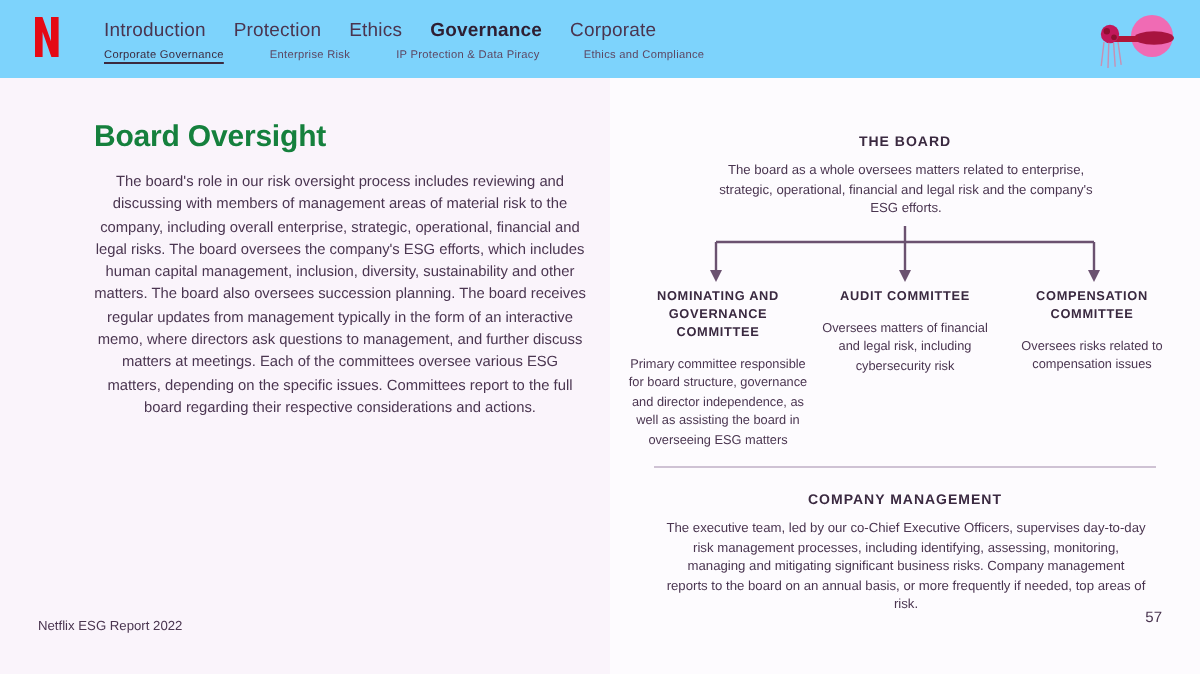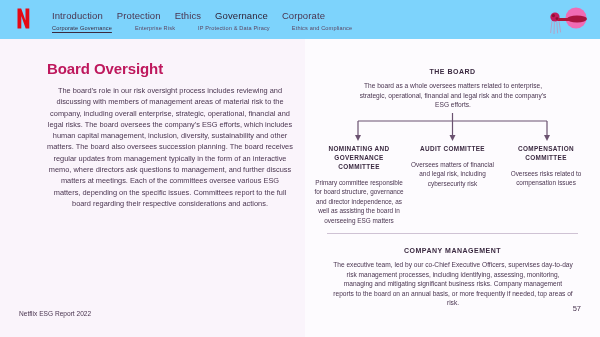--- a/index.html
+++ b/index.html
@@ -49,21 +49,21 @@
     gap: 14px;
     white-space: nowrap;
   }
   .nav-main-item {
     font-size: 9.5px;
     color: #4a3550;
     letter-spacing: .1px;
     cursor: pointer;
   }
   .nav-main-item.active {
-    font-weight: normal;
+    font-weight: bold;
     color: #2e1f33;
   }
 
   .nav-sub {
     position: absolute;
     left: 52px;
     top: 25px;
     display: flex;
     align-items: baseline;
     white-space: nowrap;
@@ -101,21 +101,21 @@
     width: 305px;
     height: 298px;
     background: #faf4fb;
   }
   .page-title {
     position: absolute;
     left: 47px;
     top: 21px;
     font-size: 15px;
     font-weight: bold;
-    color: #be185d;
+    color: #15803d;
     letter-spacing: -.1px;
   }
   .body-copy {
     position: absolute;
     left: 47px;
     top: 46px;
     width: 246px;
     font-size: 7.4px;
     line-height: 11.3px;
     color: #4a3550;

